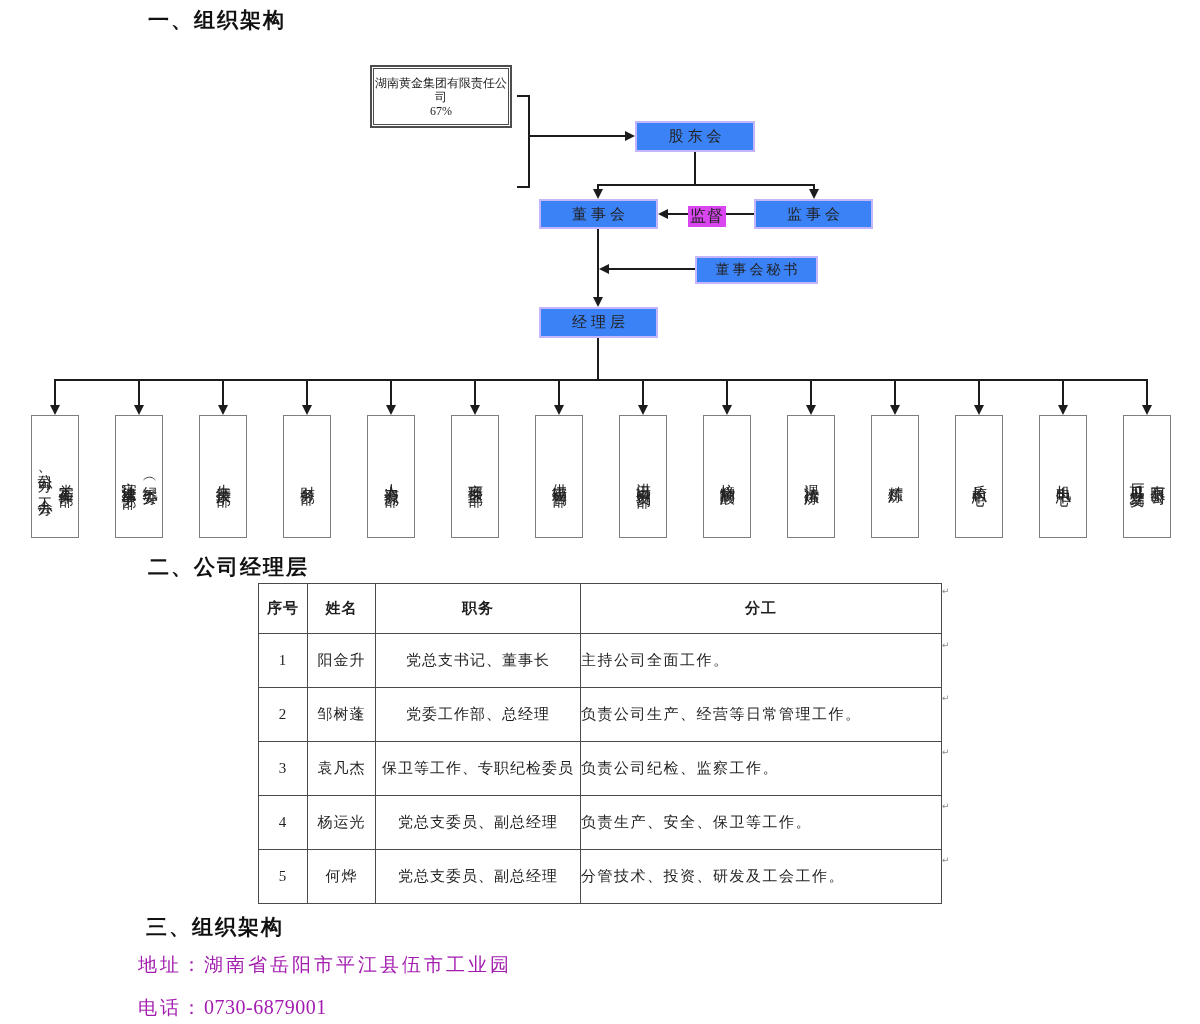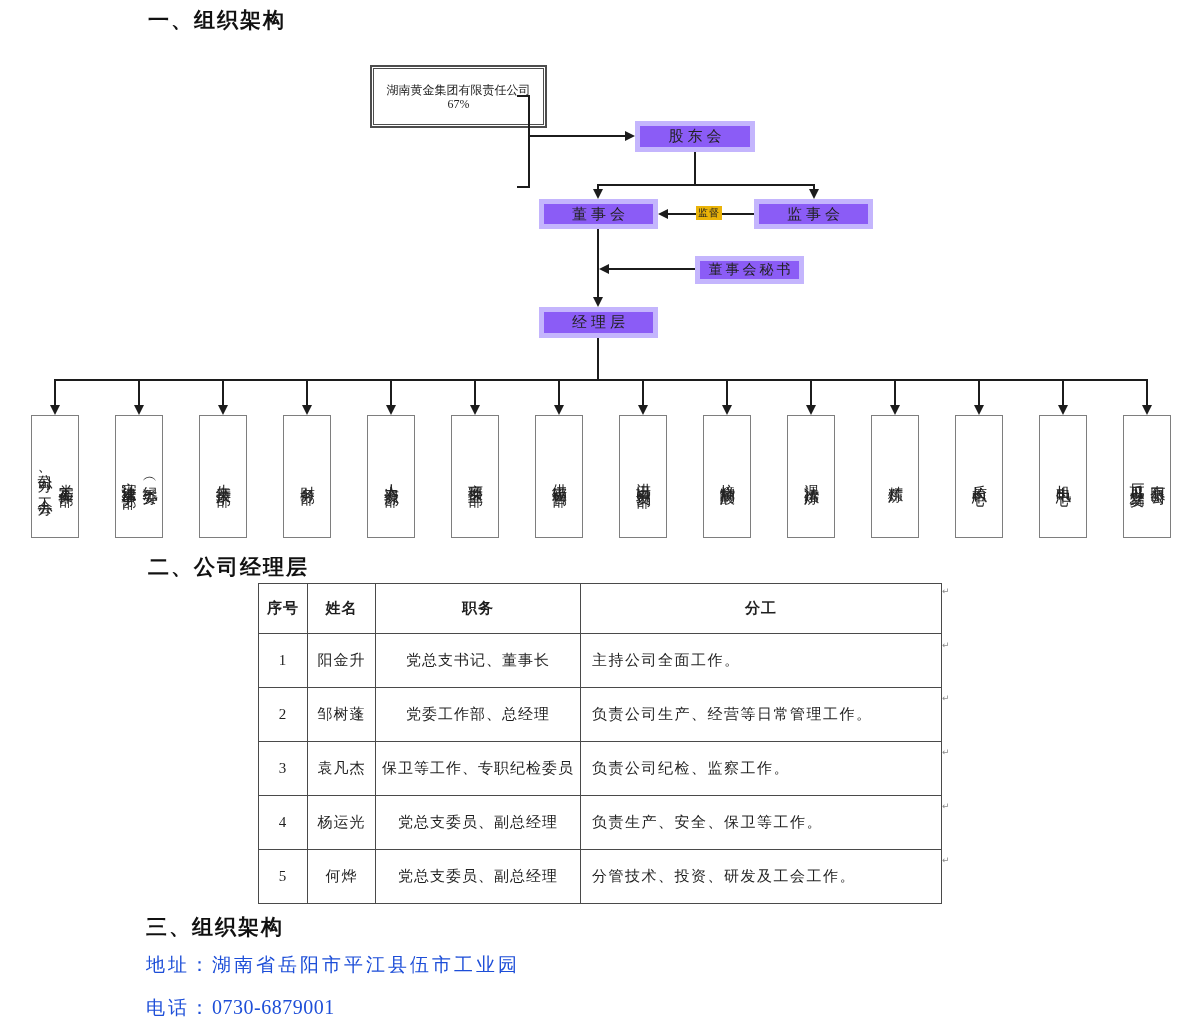--- a/index.html
+++ b/index.html
@@ -4,21 +4,21 @@
 <style>
   * { margin:0; padding:0; box-sizing:border-box; }
   html,body { background:#fff; }
   body { font-family:"Liberation Serif","DejaVu Serif",serif; color:#1a1a1a; }
   #page { position:relative; width:1200px; height:1024px; background:#fff; overflow:hidden; }
 
   .heading { position:absolute; font-family:"Liberation Sans","DejaVu Sans",sans-serif;
              font-weight:700; font-size:21px; letter-spacing:2px; color:#111; white-space:nowrap; }
 
   
-  .obox { position:absolute; background:#8b5cf6; border:5px solid #c4b5fd;
+  .obox { position:absolute; background:#3b82f6; border:2px solid #c4b5fd;
           display:flex; align-items:center; justify-content:center;
           font-size:15px; letter-spacing:4px; text-indent:4px; color:#222; white-space:nowrap; }
 
   .dbox { position:absolute; background:#fff; border:2px solid #4d4d4d; padding:1px; }
   .dbox-inner { border:1px solid #4d4d4d; width:100%; height:100%;
                 display:flex; flex-direction:column; align-items:center; justify-content:center;
                 font-size:12px; line-height:14px; text-align:center; color:#222; }
 
   .vbox { position:absolute; background:#fff; border:1px solid #7e7e7e;
           display:flex; align-items:center; justify-content:center; }
@@ -27,53 +27,53 @@
   .vtext div { text-align:center; }
 
   .hline, .vline { position:absolute; background:#1c1c1c; }
   .hline { height:2px; } .vline { width:2px; }
 
   .ar { position:absolute; width:0; height:0; }
   .ar-d { border-left:5px solid transparent; border-right:5px solid transparent; border-top:10px solid #1c1c1c; }
   .ar-l { border-top:5px solid transparent; border-bottom:5px solid transparent; border-right:10px solid #1c1c1c; }
   .ar-r { border-top:5px solid transparent; border-bottom:5px solid transparent; border-left:10px solid #1c1c1c; }
 
-  .sup-label { position:absolute; left:688px; top:206px; background:#eab308; padding:0 2px;
-               font-size:10px; letter-spacing:1px; color:#222;margin-left:8px; }
+  .sup-label { position:absolute; left:688px; top:206px; background:#d946ef; padding:0 2px;
+               font-size:16px; letter-spacing:1px; color:#222; }
 
   
   table.mgmt { position:absolute; left:258px; top:583px; width:683px;
                border-collapse:collapse; table-layout:fixed; font-size:15px; color:#1f1f1f; }
   table.mgmt th, table.mgmt td { border:1px solid #4a4a4a; background:#fff; }
   table.mgmt th { height:50px; font-weight:700; text-align:center; letter-spacing:1px; }
   table.mgmt td { height:54px; text-align:center; letter-spacing:1px; }
-  table.mgmt td.duty { text-align:left; padding-left:11px; letter-spacing:1.5px; }
+  table.mgmt td.duty { text-align:left; letter-spacing:1.5px; }
   .endmark { position:absolute; font-size:9px; color:#8a8a8a; font-family:"DejaVu Sans",sans-serif; }
 
-  .addr { position:absolute; left:146px; font-size:19px; letter-spacing:3px; color:#1d4ed8; white-space:nowrap;font-family:Liberation Serif, serif; }
+  .addr { position:absolute; left:138px; font-size:19px; letter-spacing:3px; color:#a21caf; white-space:nowrap;font-family:Liberation Serif, serif; }
   .phone-num { letter-spacing:0.5px; font-size:20px; }
 </style>
 </head>
 <body>
 
 <div id="page">
 
   <div class="heading" style="left:148px; top:6px;">一、组织架构</div>
 
-  <div class="dbox" style="left:370px; top:65px; width:177px; height:63px;">
+  <div class="dbox" style="left:370px; top:65px; width:142px; height:63px;">
     <div class="dbox-inner">
       <div>湖南黄金集团有限责任公司</div>
       <div>67%</div>
     </div>
   </div>
 
   <div class="obox" style="left:635px; top:121px; width:120px; height:31px;">股东会</div>
   <div class="obox" style="left:539px; top:199px; width:119px; height:30px;">董事会</div>
   <div class="obox" style="left:754px; top:199px; width:119px; height:30px;">监事会</div>
-  <div class="obox" style="left:695px; top:256px; width:109px; height:28px; font-size:14px; letter-spacing:3px; text-indent:3px;">董事会秘书</div>
+  <div class="obox" style="left:695px; top:256px; width:123px; height:28px; font-size:14px; letter-spacing:3px; text-indent:3px;">董事会秘书</div>
   <div class="obox" style="left:539px; top:307px; width:119px; height:31px;">经理层</div>
 
   <div class="hline" style="left:517px; top:95px; width:13px;"></div>
   <div class="hline" style="left:517px; top:186px; width:13px;"></div>
   <div class="vline" style="left:528px; top:95px; height:93px;"></div>
   <div class="hline" style="left:528px; top:135px; width:98px;"></div>
   <div class="ar ar-r" style="left:625px; top:131px;"></div>
 
   <div class="vline" style="left:694px; top:152px; height:34px;"></div>
   <div class="hline" style="left:597px; top:184px; width:218px;"></div>

